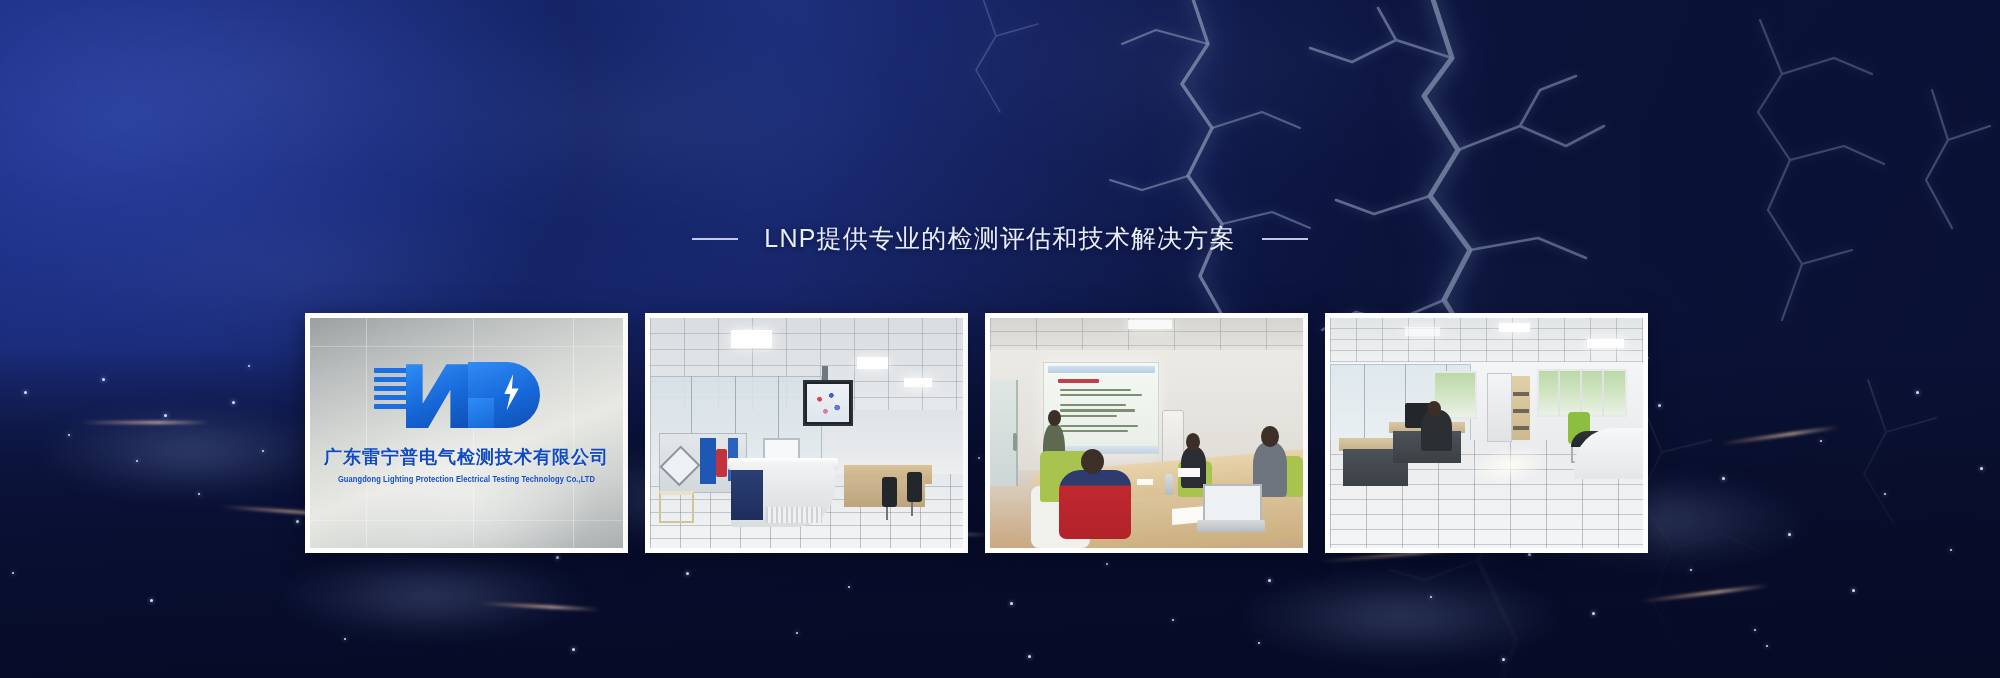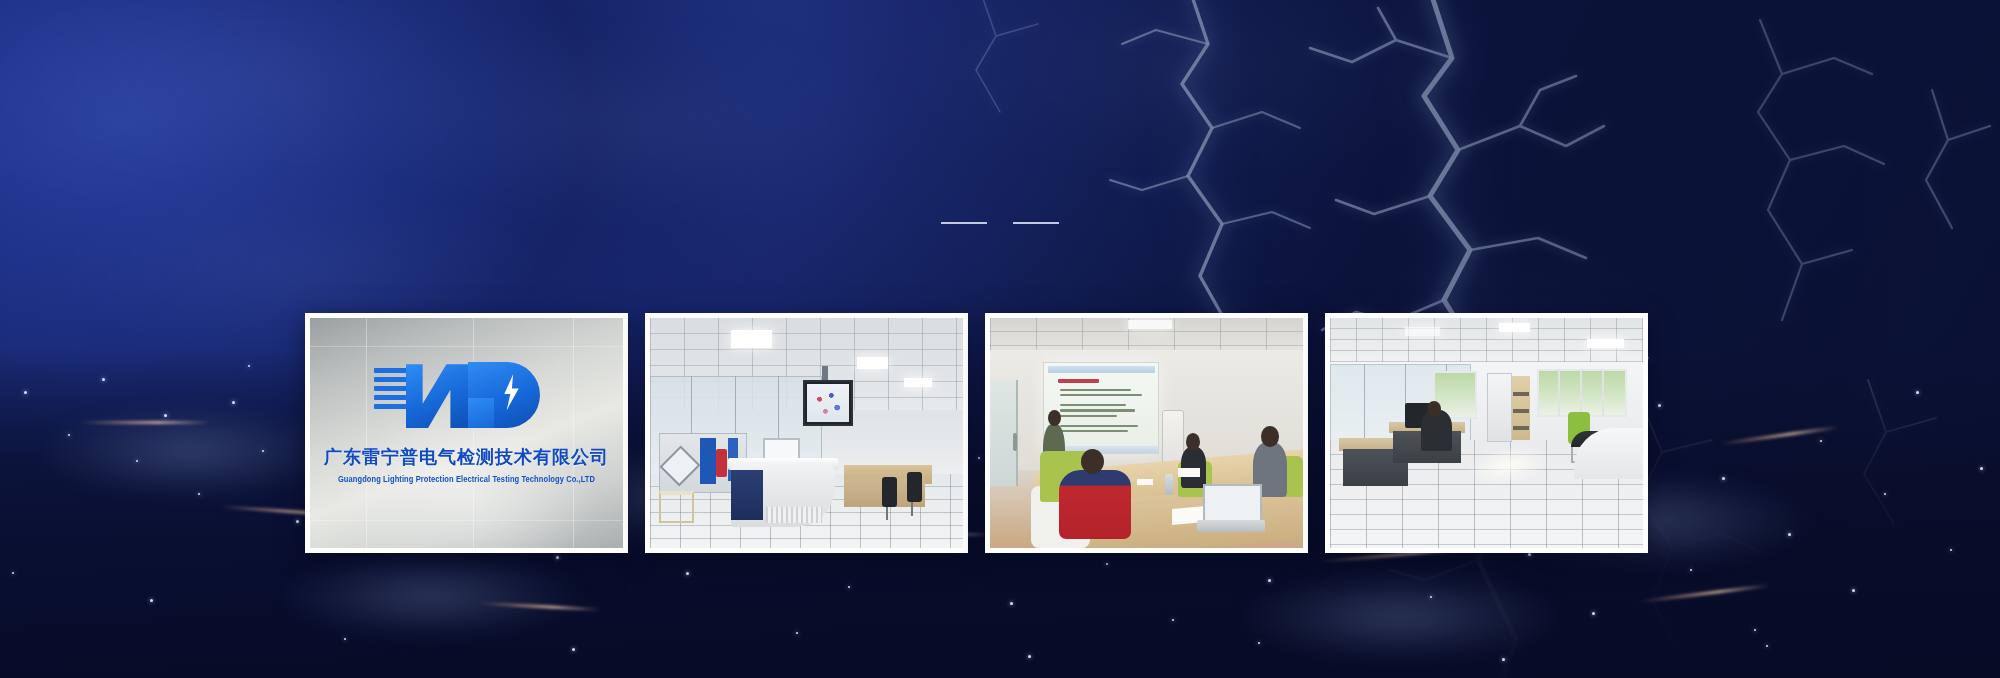--- a/index.html
+++ b/index.html
@@ -521,20 +521,21 @@
       <b style="left:12.4%;top:5%;width:2px;height:2px;"></b>
         <b style="left:33.5%;top:4%;width:2px;height:2px;"></b>
       <b style="left:56.2%;top:6%;width:2px;height:2px;"></b>
         <b style="left:80.7%;top:5%;width:2px;height:2px;"></b>
     </div>
   </div>
 
 
   <div class="subline">
     <span class="rule"></span>
+    <span class="sub-text">LNP提供专业的检测评估和技术解决方案</span>
     <span class="rule"></span>
   </div>
 
   <div class="cards">
 
     <div class="card">
       <div class="photo p1">
         <span class="sheen"></span>
         <span class="seamv" style="left:18%;"></span>
         <span class="seamv" style="left:52%;"></span>

